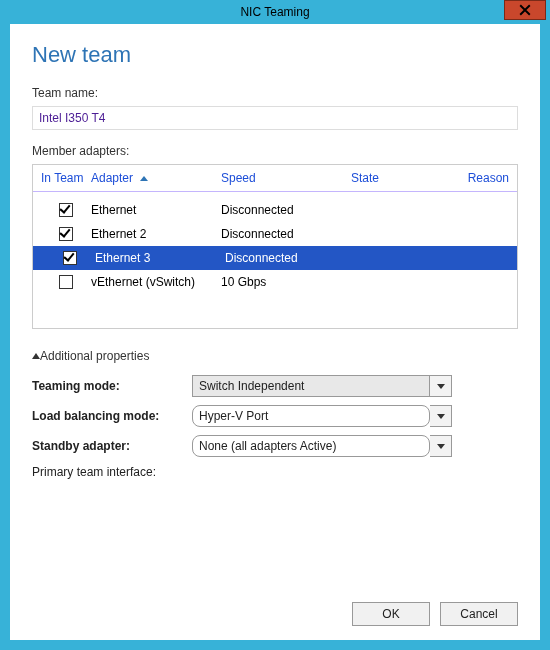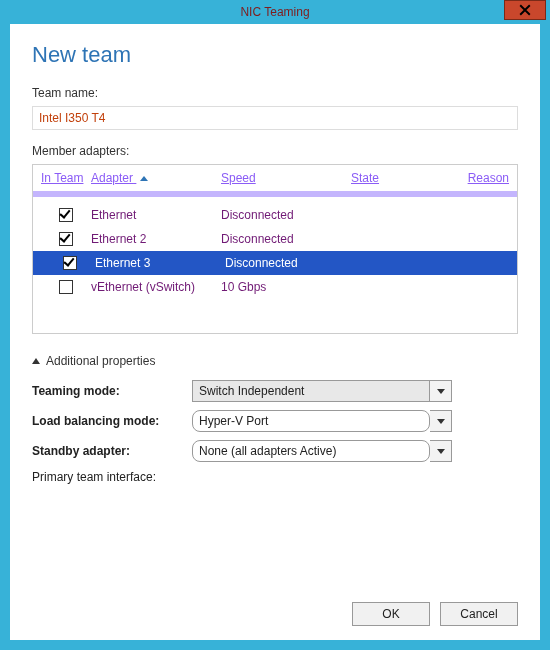--- a/index.html
+++ b/index.html
@@ -1,40 +1,40 @@
 <!DOCTYPE html>
 <html><head>
 <meta charset="utf-8">
 <style>
   * { box-sizing: border-box; margin: 0; padding: 0; font-family: "Segoe UI", Tahoma, sans-serif; }
   body { width: 550px; height: 650px; background: #37b2d8; display: flex; flex-direction: column; }
   .titlebar { height: 24px; background: #37b2d8; display: flex; align-items: center; position: relative; }
-  .titlebar .title { flex: 1; text-align: center; font-size: 12px; color: #7f1d1d; }
+  .titlebar .title { flex: 1; text-align: center; font-size: 12px; color: #000000; }
   .close-btn { width: 42px; height: 20px; background: #c9472c; border: 1px solid #7a2a18; display: flex; align-items: center; justify-content: center; position: absolute; right: 4px; top: 0; }
   .close-btn svg { width: 12px; height: 12px; }
   .inner { flex: 1; background: #fff; margin: 0 10px 10px 10px; display: flex; flex-direction: column; padding: 18px 22px 14px 22px; }
   .page-title { color: #2e74b5; font-size: 22px; font-weight: 400; margin-bottom: 18px; }
   .field-label { font-size: 12px; color: #333; margin-bottom: 6px; }
-  .text-input { width: 100%; height: 24px; border: 1px solid #ddd; padding: 2px 6px; font-size: 12px; color: #c2410c; margin-bottom: 14px; }
+  .text-input { width: 100%; height: 24px; border: 1px solid #ddd; padding: 2px 6px; font-size: 12px; color: #4c1d95; margin-bottom: 14px; }
   .member-label { font-size: 12px; color: #333; margin-bottom: 6px; }
   .adapter-table { border: 1px solid #ccc; width: 100%; margin-bottom: 20px; }
-  .adapter-header { display: flex; padding: 6px 8px; font-size: 12px; color: #8b5cf6; border-bottom: 6px solid #c4b5fd; text-decoration: underline; }
+  .adapter-header { display: flex; padding: 6px 8px; font-size: 12px; color: #1d4ed8; border-bottom: 1px solid #c4b5fd; }
   .col-team { width: 50px; }
   .col-adapter { width: 130px; position: relative; }
   .col-speed { width: 130px; }
   .col-state { width: 50px; }
   .col-reason { flex: 1; text-align: right; }
   .sort-icon { display: inline-block; width: 0; height: 0; border-left: 4px solid transparent; border-right: 4px solid transparent; border-bottom: 5px solid #2e74b5; margin-left: 4px; vertical-align: middle; }
   .adapter-body { padding: 6px 0 34px 0; }
-  .adapter-row { display: flex; align-items: center; padding: 3px 8px; font-size: 12px; color: #701a75; height: 24px; }
+  .adapter-row { display: flex; align-items: center; padding: 3px 8px; font-size: 12px; color: #000000; height: 24px; }
   .adapter-row.selected { background: #2356c5; color: #fff; padding-left: 12px; }
   .adapter-row .col-team { display: flex; justify-content: center; }
   .chk { width: 14px; height: 14px; border: 1px solid #333; background: #fff; position: relative; }
   .chk.checked::after { content: ""; position: absolute; left: 2px; top: -1px; width: 4px; height: 8px; border: solid #000; border-width: 0 2px 2px 0; transform: rotate(40deg); }
-  .expander { display: flex; align-items: center; gap: 6px; font-size: 12px; color: #333; margin-bottom: 12px; cursor: pointer; }
+  .expander { display: flex; align-items: center; font-size: 12px; color: #333; margin-bottom: 12px; cursor: pointer; }
   .chevron { display: inline-block; width: 0; height: 0; border-left: 4px solid transparent; border-right: 4px solid transparent; border-bottom: 6px solid #333; }
   .prop-row { display: flex; align-items: center; margin-bottom: 8px; font-size: 12px; }
   .prop-label { width: 160px; font-weight: 700; color: #222; }
   .prop-label.normal { font-weight: 400; }
   .combo { display: flex; width: 260px; }
   .combo-body { flex: 1; border: 1px solid #999; height: 22px; background: #e8e8e8; padding: 2px 6px; font-size: 12px; color: #222; display: flex; align-items: center; }
   .combo-body.white { background: #fff; border-radius: 8px; }
   .combo-btn { width: 22px; height: 22px; border: 1px solid #999; border-left: none; background: #f3f3f3; display: flex; align-items: center; justify-content: center; }
   .caret-down { width: 0; height: 0; border-left: 4px solid transparent; border-right: 4px solid transparent; border-top: 5px solid #333; }
   .link { color: #2e74b5; text-decoration: underline; font-size: 12px; cursor: pointer; }

